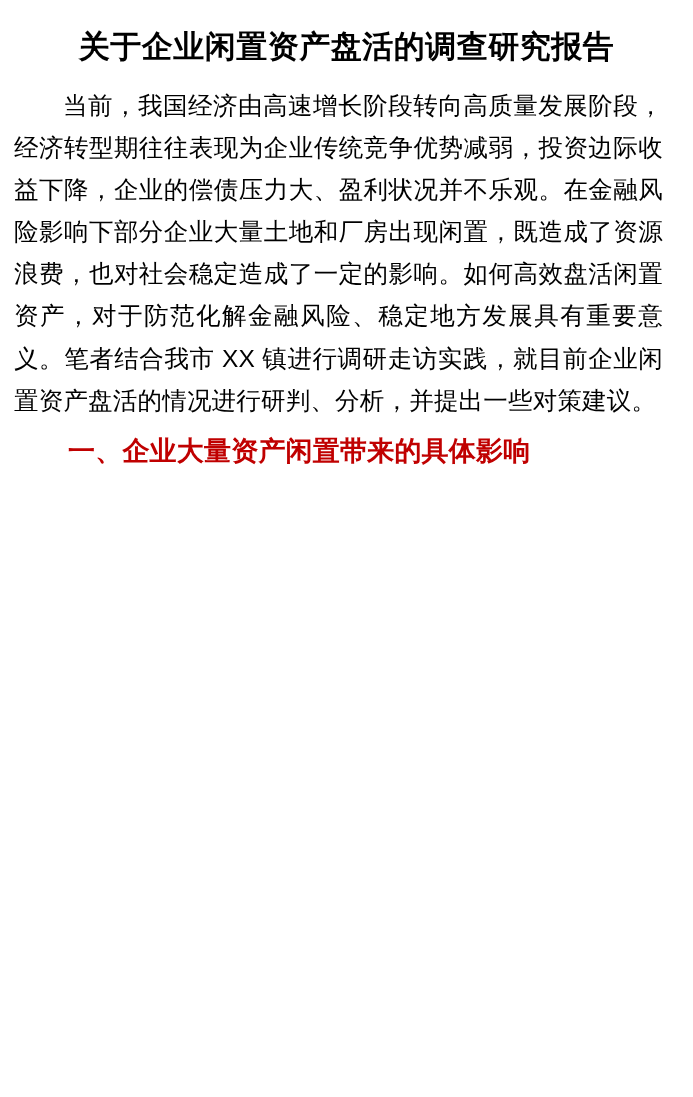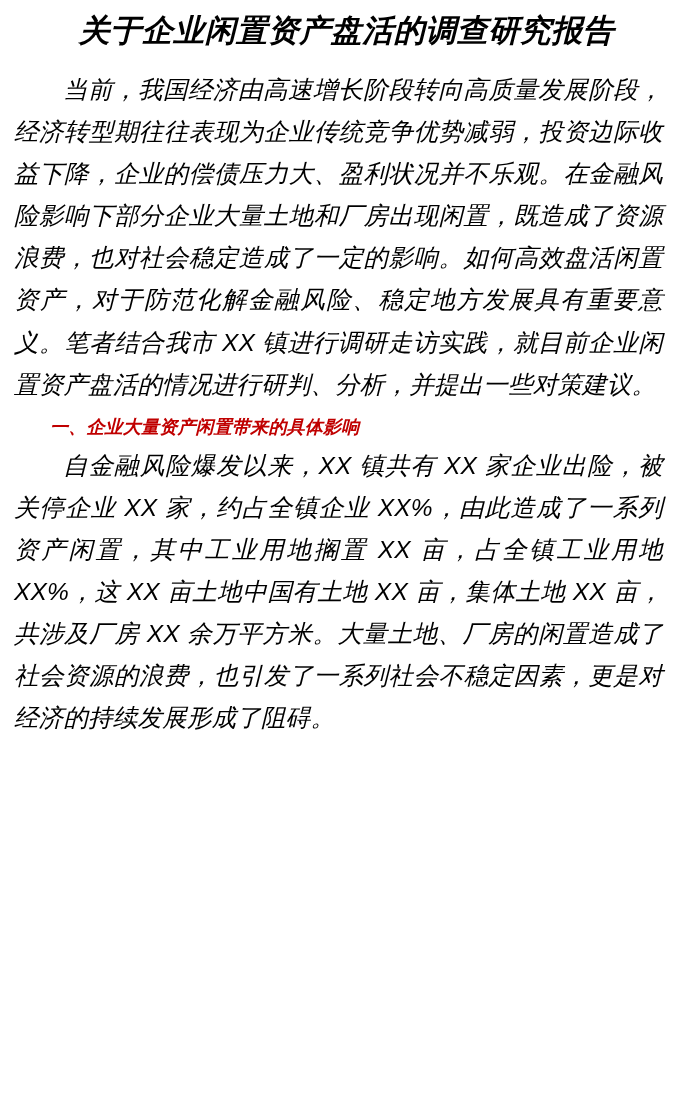--- a/index.html
+++ b/index.html
@@ -11,23 +11,22 @@
     width: 693px;
     height: 1097px;
     font-family: "Liberation Sans", "DejaVu Sans", sans-serif;
     color: #000000;
     overflow: hidden;
   }
   .page {
     width: 693px;
     height: 862px;
     box-sizing: border-box;
-    padding: 6px 14px 0 14px;
+    padding: 22px 14px 0 14px;
     position: relative;
-    font-style: italic;
   }
   .doc-title {
     font-size: 31px;
     font-weight: bold;
     text-align: center;
     letter-spacing: 0.5px;
     line-height: 1.25;
     margin: 6px 0 18px 0;
     color: #000000;
   }
@@ -35,34 +34,33 @@
     font-size: 24.5px;
     line-height: 1.72;
     text-align: justify;
     text-justify: inter-ideograph;
     text-indent: 2em;
     margin: 0 16px 2px 0;
     color: #000;
     letter-spacing: 0.2px;
   }
   .heading {
-    font-size: 18px;
+    font-size: 27px;
     line-height: 1.72;
     font-weight: bold;
     color: #c00000;
     text-indent: 2em;
     margin: 6px 0 2px 0;
     letter-spacing: 0.2px;
   }
 </style>
 </head>
 <body>
 
 <div class="page">
   <h1 class="doc-title">关于企业闲置资产盘活的调查研究报告</h1>
 
   <p class="para">当前，我国经济由高速增长阶段转向高质量发展阶段，经济转型期往往表现为企业传统竞争优势减弱，投资边际收益下降，企业的偿债压力大、盈利状况并不乐观。在金融风险影响下部分企业大量土地和厂房出现闲置，既造成了资源浪费，也对社会稳定造成了一定的影响。如何高效盘活闲置资产，对于防范化解金融风险、稳定地方发展具有重要意义。笔者结合我市 XX 镇进行调研走访实践，就目前企业闲置资产盘活的情况进行研判、分析，并提出一些对策建议。</p>
 
   <p class="heading">一、企业大量资产闲置带来的具体影响</p>
 
-  <p class="para">自金融风险爆发以来，XX 镇共有 XX 家企业出险，被关停企业 XX 家，约占全镇企业 XX%，由此造成了一系列资产闲置，其中工业用地搁置 XX 亩，占全镇工业用地 XX%，这 XX 亩土地中国有土地 XX 亩，集体土地 XX 亩，共涉及厂房 XX 余万平方米。大量土地、厂房的闲置造成了社会资源的浪费，也引发了一系列社会不稳定因素，更是对经济的持续发展形成了阻碍。</p>
 
 </div>
 
 </body></html>

